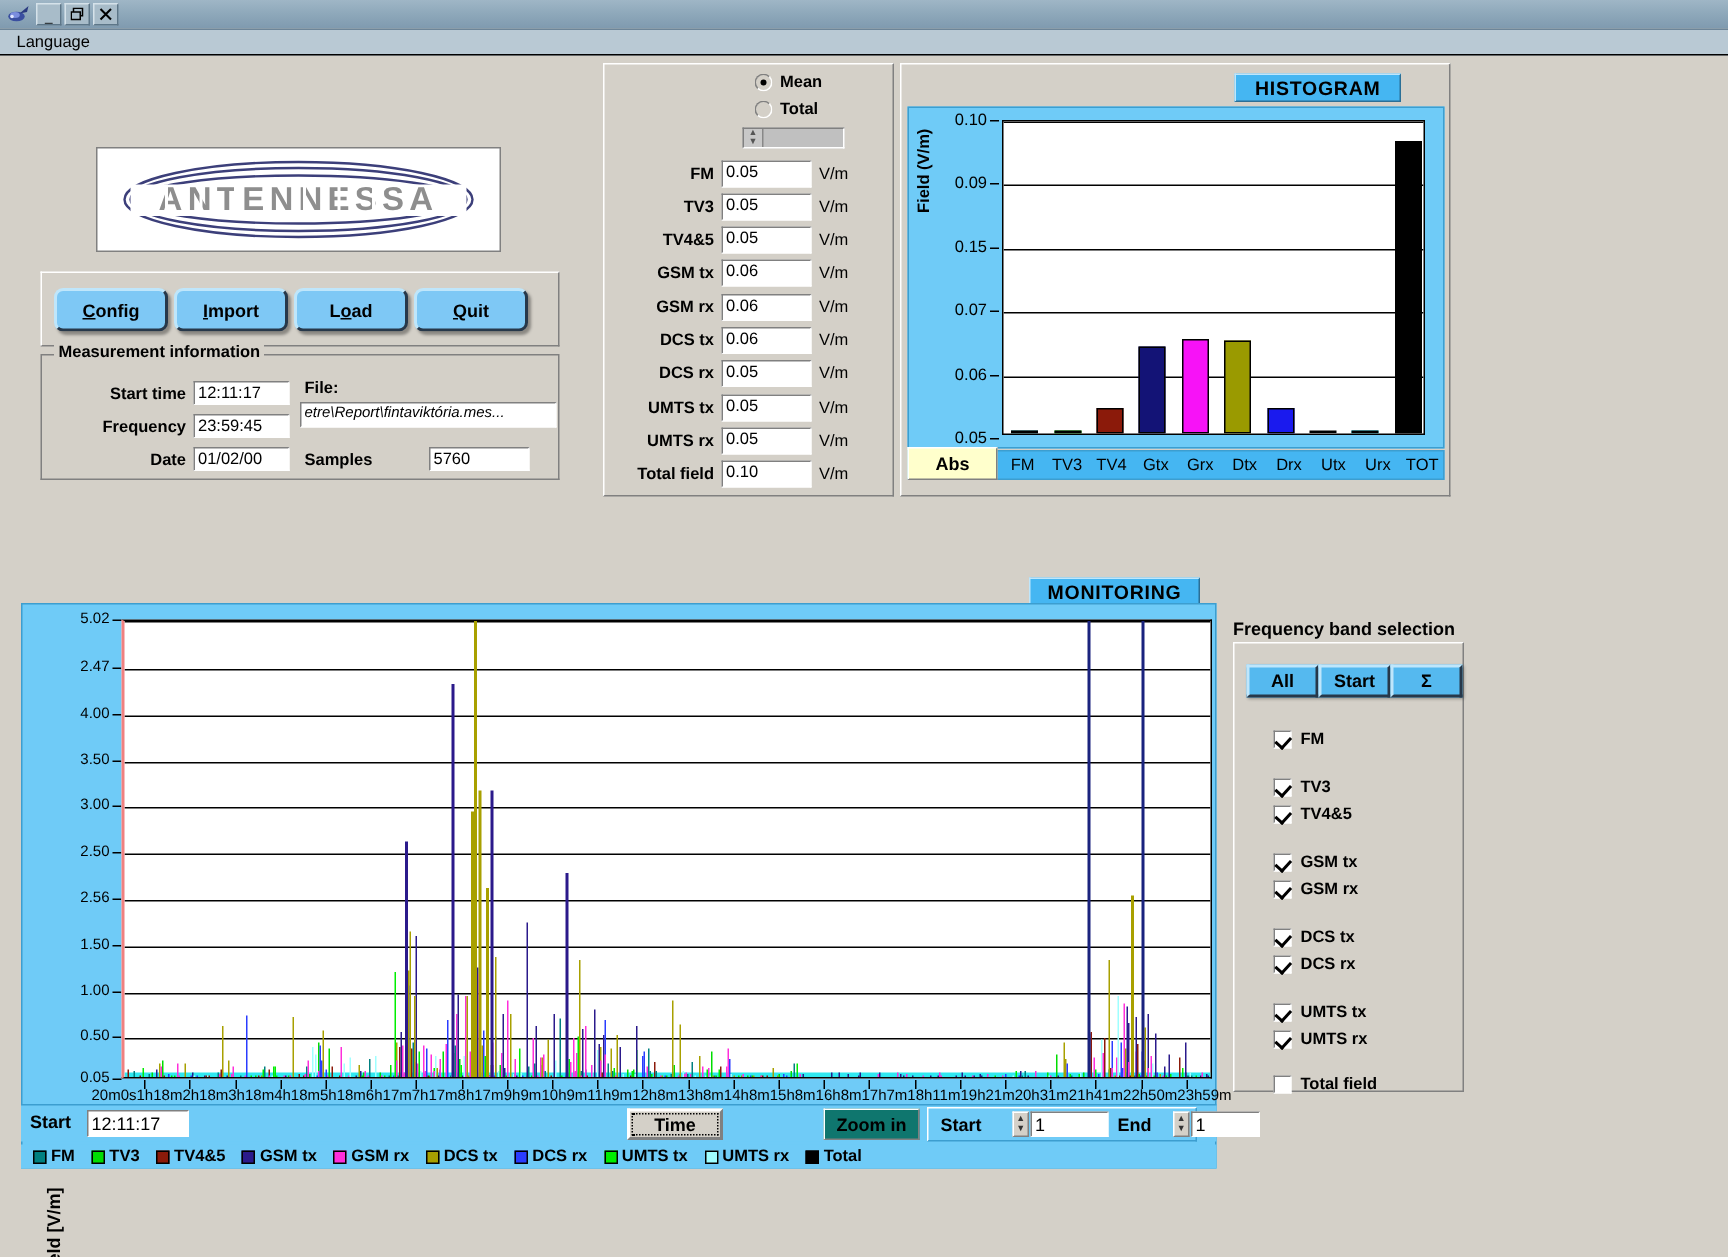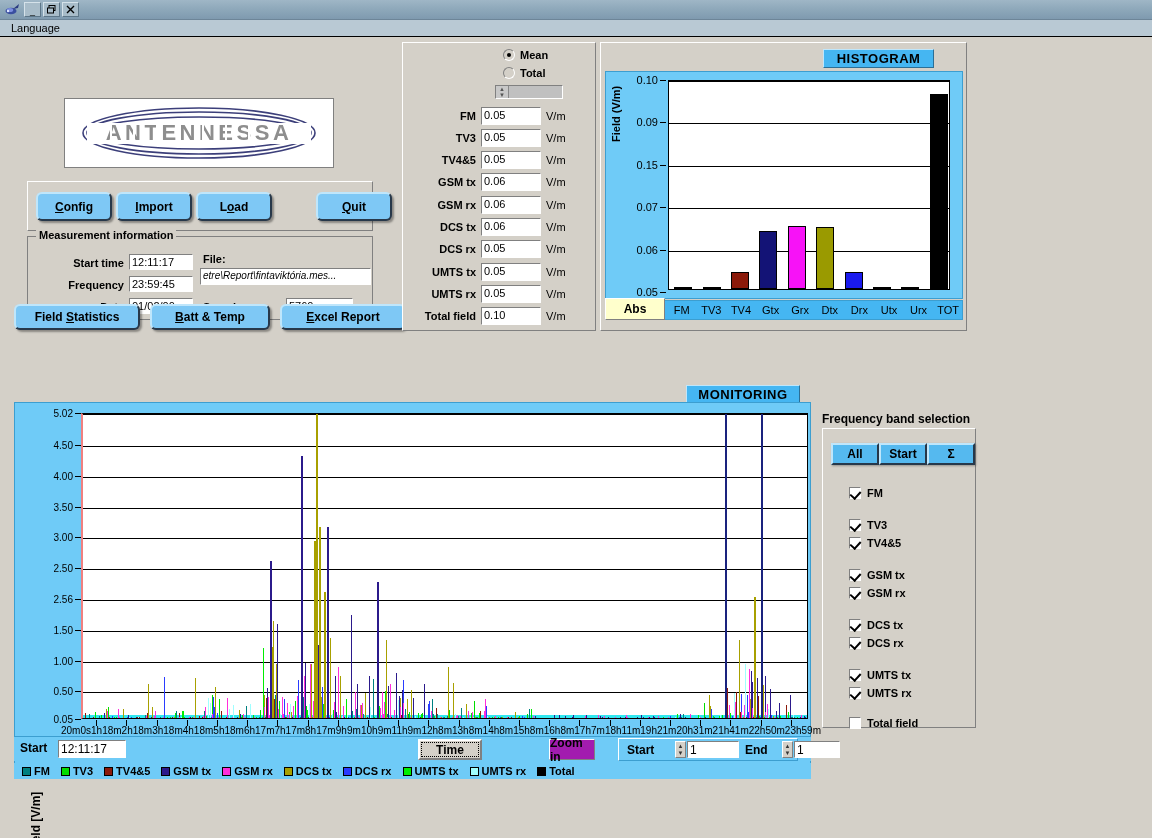--- a/index.html
+++ b/index.html
@@ -71,21 +71,21 @@
     color:#000;
     display:flex;align-items:center;justify-content:center;
     cursor:default;
     box-shadow:2px 2px 2px rgba(0,0,0,.35);
   }
   .btn3d u{text-decoration:underline;}
   #btnbox .btn3d{position:absolute;top:10px;height:29px;width:76px;}
   #b-config{left:8px;}
   #b-import{left:88px;}
   #b-load{left:168px;}
-  #b-quit{left:248px;margin-left:40px;}
+  #b-quit{left:248px;}
 
   #measinfo{
     position:absolute;left:27px;top:194px;width:346px;height:84px;
     border:1px solid #808080;border-top:none;
   }
   #measinfo .grpline{position:absolute;top:0;height:1px;background:#808080;}
   #measinfo .grptitle{
     position:absolute;left:8px;top:-7px;background:#d4d0c8;
     padding:0 3px;font-weight:bold;font-size:11px;
   }
@@ -247,22 +247,22 @@
   #mt-start-val{position:absolute;left:44px;top:3px;width:68px;height:18px;font-size:12px;}
   #mt-time{
     position:absolute;left:404px;top:2px;width:64px;height:21px;
     background:#d4d0c8;
     border:2px solid;border-color:#fff #808080 #808080 #fff;
     display:flex;align-items:center;justify-content:center;
     font-weight:bold;font-size:12px;
     outline:1px dotted #000;outline-offset:-4px;
   }
   #mt-zoom{
-    position:absolute;left:535px;top:2px;width:46px;height:21px;
-    background:#a21caf;
+    position:absolute;left:535px;top:2px;width:64px;height:21px;
+    background:#0f766e;
     border:1px solid;border-color:#fff #808080 #808080 #fff;
     display:flex;align-items:center;justify-content:center;
     font-weight:bold;font-size:12px;
   }
   #mt-range{
     position:absolute;left:604px;top:1px;width:180px;height:23px;
     border:1px solid;border-color:#fff #3c9ed0 #3c9ed0 #fff;
   }
   #mt-range .rlbl{position:absolute;top:4px;font-weight:bold;font-size:12px;}
   #mt-range .spin{
@@ -397,31 +397,20 @@
       <div class="lbl" id="mi-da-lbl">Date</div>
       <div class="tfield" id="mi-da-val">01/02/00</div>
 
       <div id="mi-fl-lbl">File:</div>
       <div class="tfield" id="mi-fl-val">...etre\Report\fintaviktória.mes</div>
 
       <div id="mi-sa-lbl">Samples</div>
       <div class="tfield" id="mi-sa-val">5760</div>
     </div>
 
-    <div id="bottombtns">
-      <div class="btn3d" id="b-fieldstats">
-          <span>Field <u>S</u>tatistics</span>
-        </div>
-      <div class="btn3d" id="b-batttemp">
-          <span><u>B</u>att &amp; Temp</span>
-        </div>
-      <div class="btn3d" id="b-excel">
-          <span><u>E</u>xcel Report</span>
-        </div>
-    </div>
   </div>
 
   <div id="valpanel">
     <div class="radio-row" id="r-mean">
       <span class="radio on"></span>
       <span>Mean</span>
     </div>
     <div class="radio-row" id="r-sample">
       <span class="radio"></span>
       <span>Total</span>
@@ -557,21 +546,21 @@
         <div style="top: 195.94px;">2.56</div>
         <span class="tk" style="top: 195.94px;"></span>
         <div style="top: 165.155px;">2.50</div>
         <span class="tk" style="top: 165.155px;"></span>
         <div style="top: 134.37px; text-align: right;">3.00</div>
         <span class="tk" style="top: 134.37px;"></span>
         <div style="top: 103.586px;">3.50</div>
         <span class="tk" style="top: 103.586px;"></span>
         <div style="top: 72.8008px;">4.00</div>
         <span class="tk" style="top: 72.8008px;"></span>
-        <div style="top: 42.0161px;">4.50</div>
+        <div style="top: 42.0161px;">2.47</div>
         <span class="tk" style="top: 42.0161px;"></span>
         <div style="top: 10px;">5.02</div>
         <span class="tk" style="top: 10px;"></span>
       </div>
     <div id="mon-plot">
       <div class="baseline"></div>
     <div class="gl" style="top: 278.294px;"></div>
         <div class="gl" style="top: 247.509px;"></div>
         <div class="gl" style="top: 216.724px;"></div>
         <div class="gl" style="top: 185.94px;"></div>

